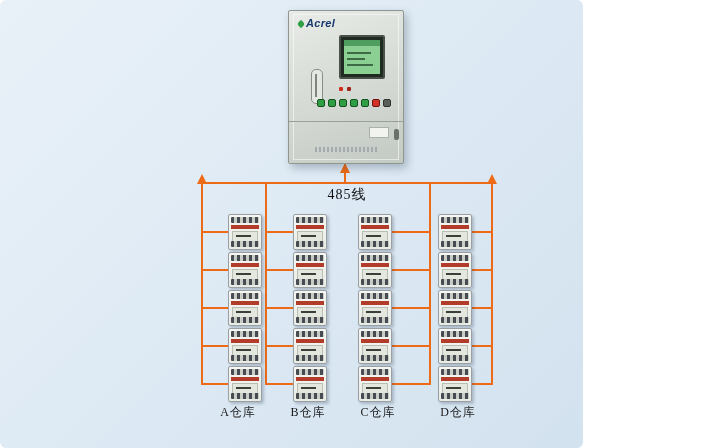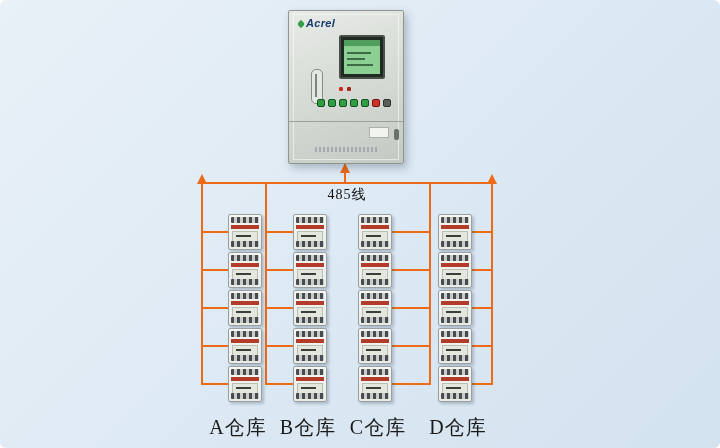--- a/index.html
+++ b/index.html
@@ -1,17 +1,17 @@
 <!DOCTYPE html>
 <html><head>
 <meta charset="utf-8">
 <style>
   html,body{margin:0;padding:0;}
   body{font-family:"Liberation Serif","DejaVu Serif",serif;}
-  .stage{position:relative;width:720px;height:448px;overflow:hidden;
+  .stage{position:relative;width:583px;height:448px;overflow:hidden;
          background:linear-gradient(135deg,#e9f1f8 0%,#dbe8f3 60%,#d3e2ef 100%);
          border-radius:6px;}
   
   .wires{position:absolute;left:0;top:0;z-index:1;}
   
   .cabinet{position:absolute;left:288px;top:10px;width:114px;height:152px;z-index:3;
            background:linear-gradient(160deg,#e8ebe7 0%,#d4d9d3 55%,#c3c9c3 100%);
            border:1px solid #8f968f;border-radius:2px;
            box-shadow:3px 4px 8px rgba(40,60,80,.30);}
   .cab-inner{position:absolute;inset:3px 4px;border:1px solid rgba(255,255,255,.55);pointer-events:none;}
@@ -39,22 +39,22 @@
   .pbtn.dark{background:#5a5f5a;border-color:#2e332e;}
   .cab-seam{position:absolute;left:0;right:0;top:110px;height:1px;background:#9aa09a;}
   .cab-label{position:absolute;right:14px;top:116px;width:18px;height:9px;background:#f2f4f0;
              border:1px solid #aab0aa;}
   .cab-lock{position:absolute;right:4px;top:118px;width:5px;height:11px;background:#6a706a;border-radius:2px;}
   .cab-plate{position:absolute;left:50%;top:136px;transform:translateX(-50%);width:62px;height:5px;
              background:repeating-linear-gradient(90deg,#9aa1a9 0 2px,transparent 2px 4px);opacity:.8;}
   
   .bus-label{position:absolute;left:347px;top:186px;transform:translateX(-50%);z-index:4;
              font-size:14px;color:#111;letter-spacing:1px;}
-  .wh-label{position:absolute;top:414px;transform:translateX(-50%);z-index:4;
-            font-size:20px;color:#1a1a1a;letter-spacing:1px;white-space:nowrap;}
+  .wh-label{position:absolute;top:404px;transform:translateX(-50%);z-index:4;
+            font-size:12px;color:#1a1a1a;letter-spacing:1px;white-space:nowrap;}
   
   .device{position:absolute;width:34px;height:36px;z-index:2;box-sizing:border-box;padding:2px;
           background:linear-gradient(180deg,#f6f7f3,#e9ebe5);border:1px solid #98a0a6;border-radius:2px;
           box-shadow:2px 2px 3px rgba(50,70,90,.28);}
   .d-term{height:6px;border-radius:1px;
           background:repeating-linear-gradient(90deg,#474c52 0 3px,#c9cdc6 3px 6px);}
   .d-band{height:4px;margin-top:2px;background:#b23b2a;}
   .d-lcd{height:10px;margin:2px 1px 0;background:#e3e7dd;border:1px solid #b9beb4;position:relative;}
   .d-lcd i{position:absolute;left:3px;top:3px;width:15px;height:2px;background:#3a3f3a;display:block;}
   .d-bot{position:absolute;bottom:2px;left:2px;right:2px;}

